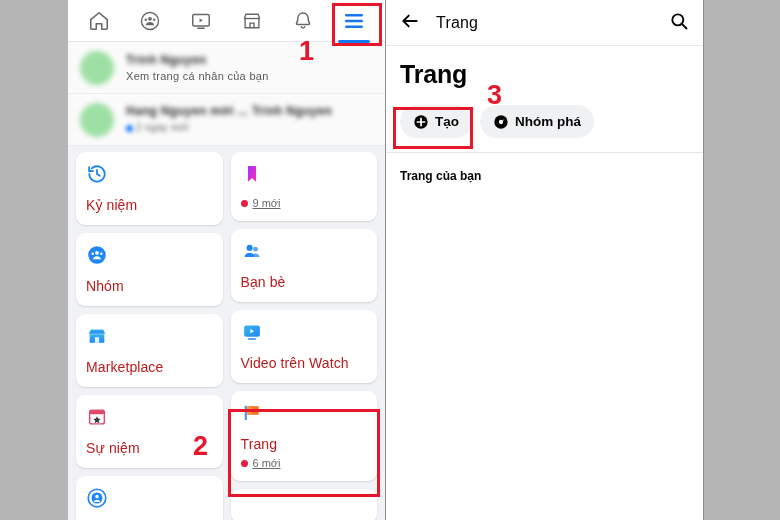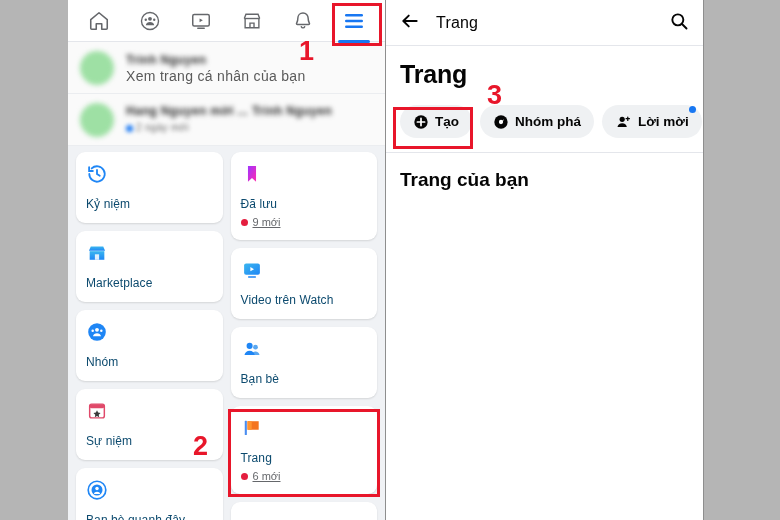--- a/index.html
+++ b/index.html
@@ -88,21 +88,21 @@
   .blurline {
     filter: blur(2.6px);
     color: #2b2b2b;
     font-size: 12px;
     font-weight: bold;
     line-height: 14px;
     letter-spacing: 0.3px;
   }
   .blurline.sub {
     font-weight: normal;
-    font-size: 14px;
+    font-size: 11px;
     color: #5a5a5a;
     filter: blur(0.7px);
     margin-top: 2px;
   }
   .blurline.tiny {
     font-weight: normal;
     font-size: 10px;
     color: #6a6a6a;
     filter: blur(2.2px);
     margin-top: 3px;
@@ -128,22 +128,22 @@
   .tile {
     background: #ffffff;
     border-radius: 9px;
     padding: 11px 10px 12px 10px;
     box-shadow: 0 1px 2px rgba(0,0,0,0.12);
     box-sizing: border-box;
     position: relative;
   }
   .tile-icon { height: 24px; margin-bottom: 10px; }
   .tile-label {
-    font-size: 12px;
-    color: #0c4a6e;
+    font-size: 14px;
+    color: #b91c1c;
     font-weight: 500;
     letter-spacing: 0.1px;
   }
   .tile-badge {
     font-size: 11px;
     color: #65676b;
     margin-top: 5px;
     display: flex;
     align-items: center;
     text-decoration: underline;
@@ -215,21 +215,21 @@
     top: 1px; right: 6px;
     width: 7px; height: 7px;
     border-radius: 50%;
     background: #1877f2;
   }
   .section-divider {
     height: 1px;
     background: #e4e6eb;
   }
   .section-title {
-    font-size: 19px;
+    font-size: 12px;
     font-weight: bold;
     color: #050505;
     padding: 16px 14px;
     letter-spacing: 0px;
   }
 
   
   .redbox {
     position: absolute;
     border: 3px solid #e8162a;
@@ -323,20 +323,33 @@
 
           <div class="tile">
             <div class="tile-icon">
               <svg width="22" height="22" viewBox="0 0 24 24" fill="none" stroke="#1f86f5" stroke-width="2" stroke-linecap="round">
                 <path d="M3.6 12a8.4 8.4 0 1 0 2.6-6.1"></path>
                 <path d="M3.4 4.6v4.1h4.1"></path>
                 <path d="M12 7.6V12l3 1.9"></path>
               </svg>
             </div>
             <div class="tile-label">Kỷ niệm</div>
+          </div>
+
+          <div class="tile">
+            <div class="tile-icon">
+              <svg width="22" height="22" viewBox="0 0 24 24">
+                <circle cx="12" cy="12" r="9.6" fill="#1f86f5"></circle>
+                <circle cx="12" cy="9.6" r="2.1" fill="#fff"></circle>
+                <path d="M7.6 16.6c.4-2.1 2.2-3.3 4.4-3.3s4 1.2 4.4 3.3z" fill="#fff"></path>
+                <circle cx="7.3" cy="10.7" r="1.35" fill="#fff"></circle>
+                <circle cx="16.7" cy="10.7" r="1.35" fill="#fff"></circle>
+              </svg>
+            </div>
+            <div class="tile-label">Nhóm</div>
           </div>
 
           <div class="tile">
             <div class="tile-icon">
               <svg width="22" height="22" viewBox="0 0 24 24">
                 <defs>
                     <linearGradient id="gmk" x1="0" y1="0" x2="0" y2="1">
                   <stop offset="0" stop-color="#3ab6ef"></stop>
                       <stop offset="1" stop-color="#1f86f5"></stop>
                 </linearGradient>
@@ -345,33 +358,20 @@
                 <path d="M3.2 9.6 5.2 4.9h13.6l2 4.7z" fill="url(#gmk)"></path>
                 <rect x="9.7" y="13.4" width="4.6" height="6" fill="#ffffff" opacity="0.85"></rect>
               </svg>
             </div>
             <div class="tile-label">Marketplace</div>
           </div>
 
           <div class="tile">
             <div class="tile-icon">
               <svg width="22" height="22" viewBox="0 0 24 24">
-                <circle cx="12" cy="12" r="9.6" fill="#1f86f5"></circle>
-                <circle cx="12" cy="9.6" r="2.1" fill="#fff"></circle>
-                <path d="M7.6 16.6c.4-2.1 2.2-3.3 4.4-3.3s4 1.2 4.4 3.3z" fill="#fff"></path>
-                <circle cx="7.3" cy="10.7" r="1.35" fill="#fff"></circle>
-                <circle cx="16.7" cy="10.7" r="1.35" fill="#fff"></circle>
-              </svg>
-            </div>
-            <div class="tile-label">Nhóm</div>
-          </div>
-
-          <div class="tile">
-            <div class="tile-icon">
-              <svg width="22" height="22" viewBox="0 0 24 24">
                 <rect x="4" y="4.5" width="16" height="15" rx="2" fill="#ffffff" stroke="#e0496a" stroke-width="1.6"></rect>
                 <rect x="4" y="4.5" width="16" height="4.6" rx="2" fill="#e0496a"></rect>
                 <path d="M12 11.2l1.2 2.5 2.7.4-2 1.9.5 2.7-2.4-1.3-2.4 1.3.5-2.7-2-1.9 2.7-.4z" fill="#3a3a3a"></path>
               </svg>
             </div>
             <div class="tile-label">Sự niệm</div>
           </div>
 
           <div class="tile">
             <div class="tile-icon">
@@ -394,25 +394,36 @@
               <svg width="22" height="22" viewBox="0 0 24 24">
                 <defs>
                     <linearGradient id="gbm" x1="0" y1="0" x2="1" y2="1">
                   <stop offset="0" stop-color="#a033ff"></stop>
                       <stop offset="1" stop-color="#ff2bb0"></stop>
                 </linearGradient>
                   </defs>
                 <path d="M7.6 3.4h8.8v17l-4.4-4-4.4 4z" fill="url(#gbm)"></path>
               </svg>
             </div>
-            <div class="tile-label">Đã lưu</div>
             <div class="tile-badge">
               <span class="reddot"></span>
               <span>9 mới</span>
             </div>
+          </div>
+
+          <div class="tile">
+            <div class="tile-icon">
+              <svg width="22" height="22" viewBox="0 0 24 24">
+                <circle cx="15.8" cy="10" r="2.6" fill="#5aa7f0"></circle>
+                <path d="M11.4 18.6c.4-2.5 2.2-3.9 4.4-3.9s4 1.4 4.4 3.9z" fill="#5aa7f0"></path>
+                <circle cx="9.4" cy="8.6" r="3.3" fill="#1f86f5"></circle>
+                <path d="M3.8 18.6c.5-3.1 2.7-4.8 5.6-4.8s5.1 1.7 5.6 4.8z" fill="#1f86f5"></path>
+              </svg>
+            </div>
+            <div class="tile-label">Bạn bè</div>
           </div>
 
           <div class="tile">
             <div class="tile-icon">
               <svg width="22" height="22" viewBox="0 0 24 24">
                 <defs>
                     <linearGradient id="gwv" x1="0" y1="0" x2="1" y2="1">
                   <stop offset="0" stop-color="#3ab6ef"></stop>
                       <stop offset="1" stop-color="#1f86f5"></stop>
                 </linearGradient>
@@ -421,32 +432,20 @@
                 <path d="M10.2 8.8v4.6l4-2.3z" fill="#ffffff"></path>
                 <path d="M8.4 19.6h7.2" stroke="#1f86f5" stroke-width="1.7" stroke-linecap="round"></path>
               </svg>
             </div>
             <div class="tile-label">Video trên Watch</div>
           </div>
 
           <div class="tile">
             <div class="tile-icon">
               <svg width="22" height="22" viewBox="0 0 24 24">
-                <circle cx="15.8" cy="10" r="2.6" fill="#5aa7f0"></circle>
-                <path d="M11.4 18.6c.4-2.5 2.2-3.9 4.4-3.9s4 1.4 4.4 3.9z" fill="#5aa7f0"></path>
-                <circle cx="9.4" cy="8.6" r="3.3" fill="#1f86f5"></circle>
-                <path d="M3.8 18.6c.5-3.1 2.7-4.8 5.6-4.8s5.1 1.7 5.6 4.8z" fill="#1f86f5"></path>
-              </svg>
-            </div>
-            <div class="tile-label">Bạn bè</div>
-          </div>
-
-          <div class="tile">
-            <div class="tile-icon">
-              <svg width="22" height="22" viewBox="0 0 24 24">
                 <rect x="4.1" y="4.2" width="2.3" height="15.4" rx="0.6" fill="#4a8df0"></rect>
                 <path d="M7.1 4.6h12.2v9.3H7.1z" fill="#f4741f"></path>
                 <path d="M7.1 4.6h4.6v9.3H7.1z" fill="#ff9330"></path>
               </svg>
             </div>
             <div class="tile-label">Trang</div>
             <div class="tile-badge">
               <span class="reddot"></span>
               <span>6 mới</span>
             </div>
@@ -495,31 +494,20 @@
         <span class="pico">
           <svg width="16" height="16" viewBox="0 0 24 24">
             <circle cx="12" cy="12" r="10" fill="#050505"></circle>
             <circle cx="12" cy="12" r="3.2" fill="#fff"></circle>
             <path d="M13.6 10.4 16.6 7.4l-3 6.2z" fill="#fff"></path>
           </svg>
         </span>
         <span>Nhóm phá</span>
       </div>
 
-      <div class="pill">
-        <span class="pico">
-          <svg width="17" height="16" viewBox="0 0 24 24">
-            <circle cx="10" cy="8" r="3.9" fill="#050505"></circle>
-            <path d="M3 19.4c.5-3.5 3.2-5.6 7-5.6s6.5 2.1 7 5.6z" fill="#050505"></path>
-            <path d="M18.4 4.6v5M15.9 7.1h5" stroke="#050505" stroke-width="1.9" stroke-linecap="round"></path>
-          </svg>
-        </span>
-        <span>Lời mời</span>
-        <span class="bluedot"></span>
-      </div>
 
     </div>
 
     <div class="section-divider"></div>
     <div class="section-title">Trang của bạn</div>
   </div>
 
   <div class="redbox" style="left:332px; top:3px; width:50px; height:43px;"></div>
   <div class="rednum" style="left:299px; top:38px;">1</div>
 

